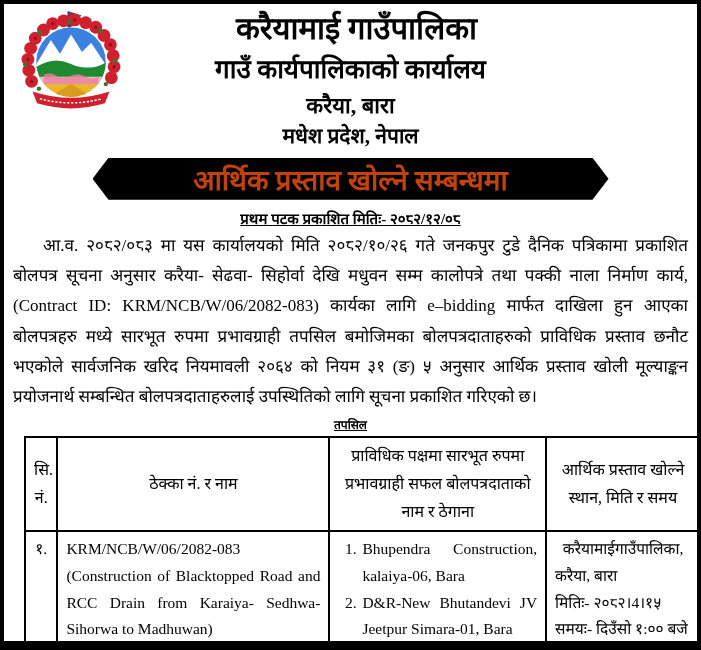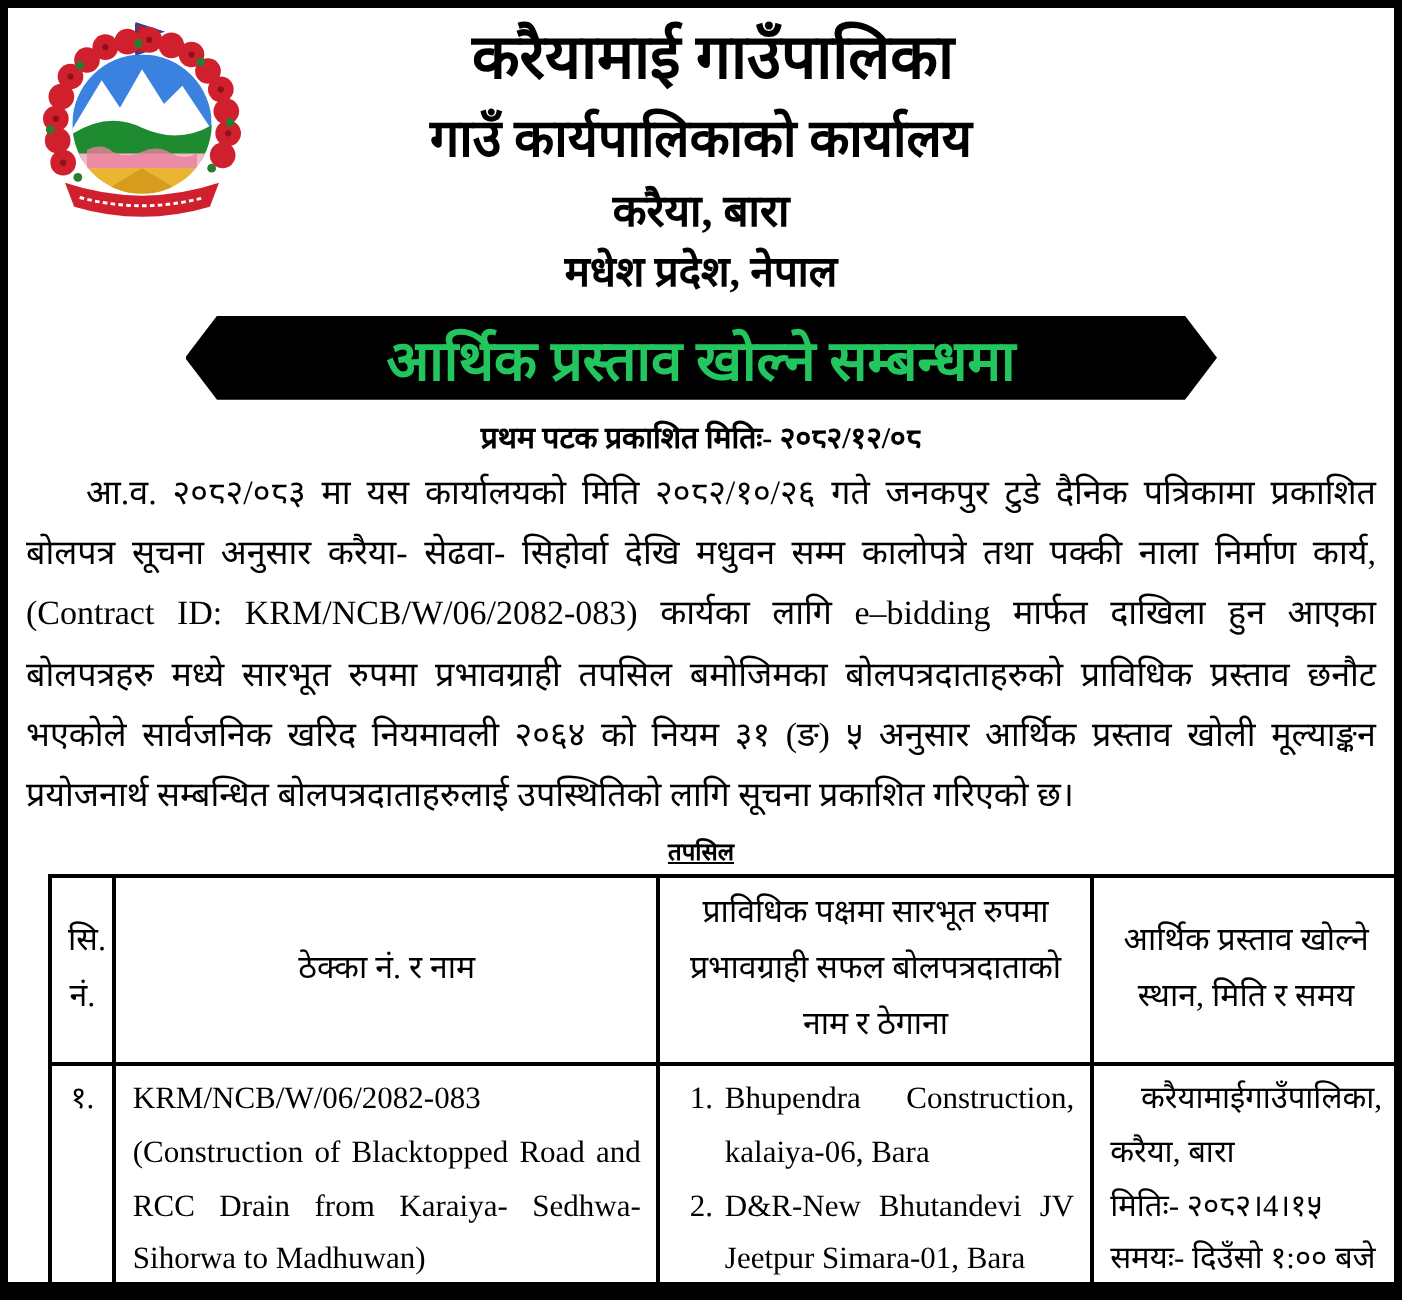--- a/index.html
+++ b/index.html
@@ -28,35 +28,35 @@
   .header { text-align: center; padding-top: 6px; }
   .org-name   { font-size: 31px; font-weight: bold; line-height: 1.25; margin-left: 12px; }
   .office-name{ font-size: 26px; font-weight: bold; line-height: 1.25; margin-top: 5px; }
   .address    { font-size: 22px; font-weight: bold; line-height: 1.2;  margin-top: 7px; }
   .province   { font-size: 21px; font-weight: bold; line-height: 1.2;  margin-top: 4px; }
   .banner {
     margin: 9px auto 0;
     width: 516px;
     height: 42px;
     background: #000;
-    color: #22c55e;
+    color: #c2410c;
     font-size: 28px;
     font-weight: bold;
     display: flex;
     align-items: center;
     justify-content: center;
     clip-path: polygon(16px 0, calc(100% - 16px) 0, 100% 50%, calc(100% - 16px) 100%, 16px 100%, 0 50%);
   }
   .pub-date {
     text-align: center;
     font-size: 15px;
     font-weight: bold;
     margin-top: 8px;
   }
-  .pub-date span { }
+  .pub-date span { text-decoration: underline; }
   .body-par {
     margin: 3px 9px 0 9px;
     font-size: 17px;
     line-height: 1.78;
     text-align: justify;
     text-indent: 30px;
   }
   .tapasil {
     text-align: center;
     font-size: 12px;
@@ -90,21 +90,21 @@
   }
   .col-sn   { width: 4.8%; }
   .col-name { width: 40.3%; }
   .col-bid  { width: 32.1%; }
   .col-open { width: 22.8%; }
   td.sn-cell { text-align: center; padding-top: 6px; }
   td.contract-cell { text-align: justify; padding-top: 6px; }
   .bidders { list-style: decimal; margin: 0; padding-left: 22px; }
   .bidders li { text-align: justify; padding-left: 2px; }
   .venue-line { white-space: nowrap; }
-  .venue-line.spread { display: flex; justify-content: flex-end; }
+  .venue-line.spread { display: flex; justify-content: center; }
   .signature {
     text-align: right;
     font-size: 16px;
     font-weight: bold;
     margin: 9px 13px 0 0;
   }
 </style>
 </head>
 <body>
 

